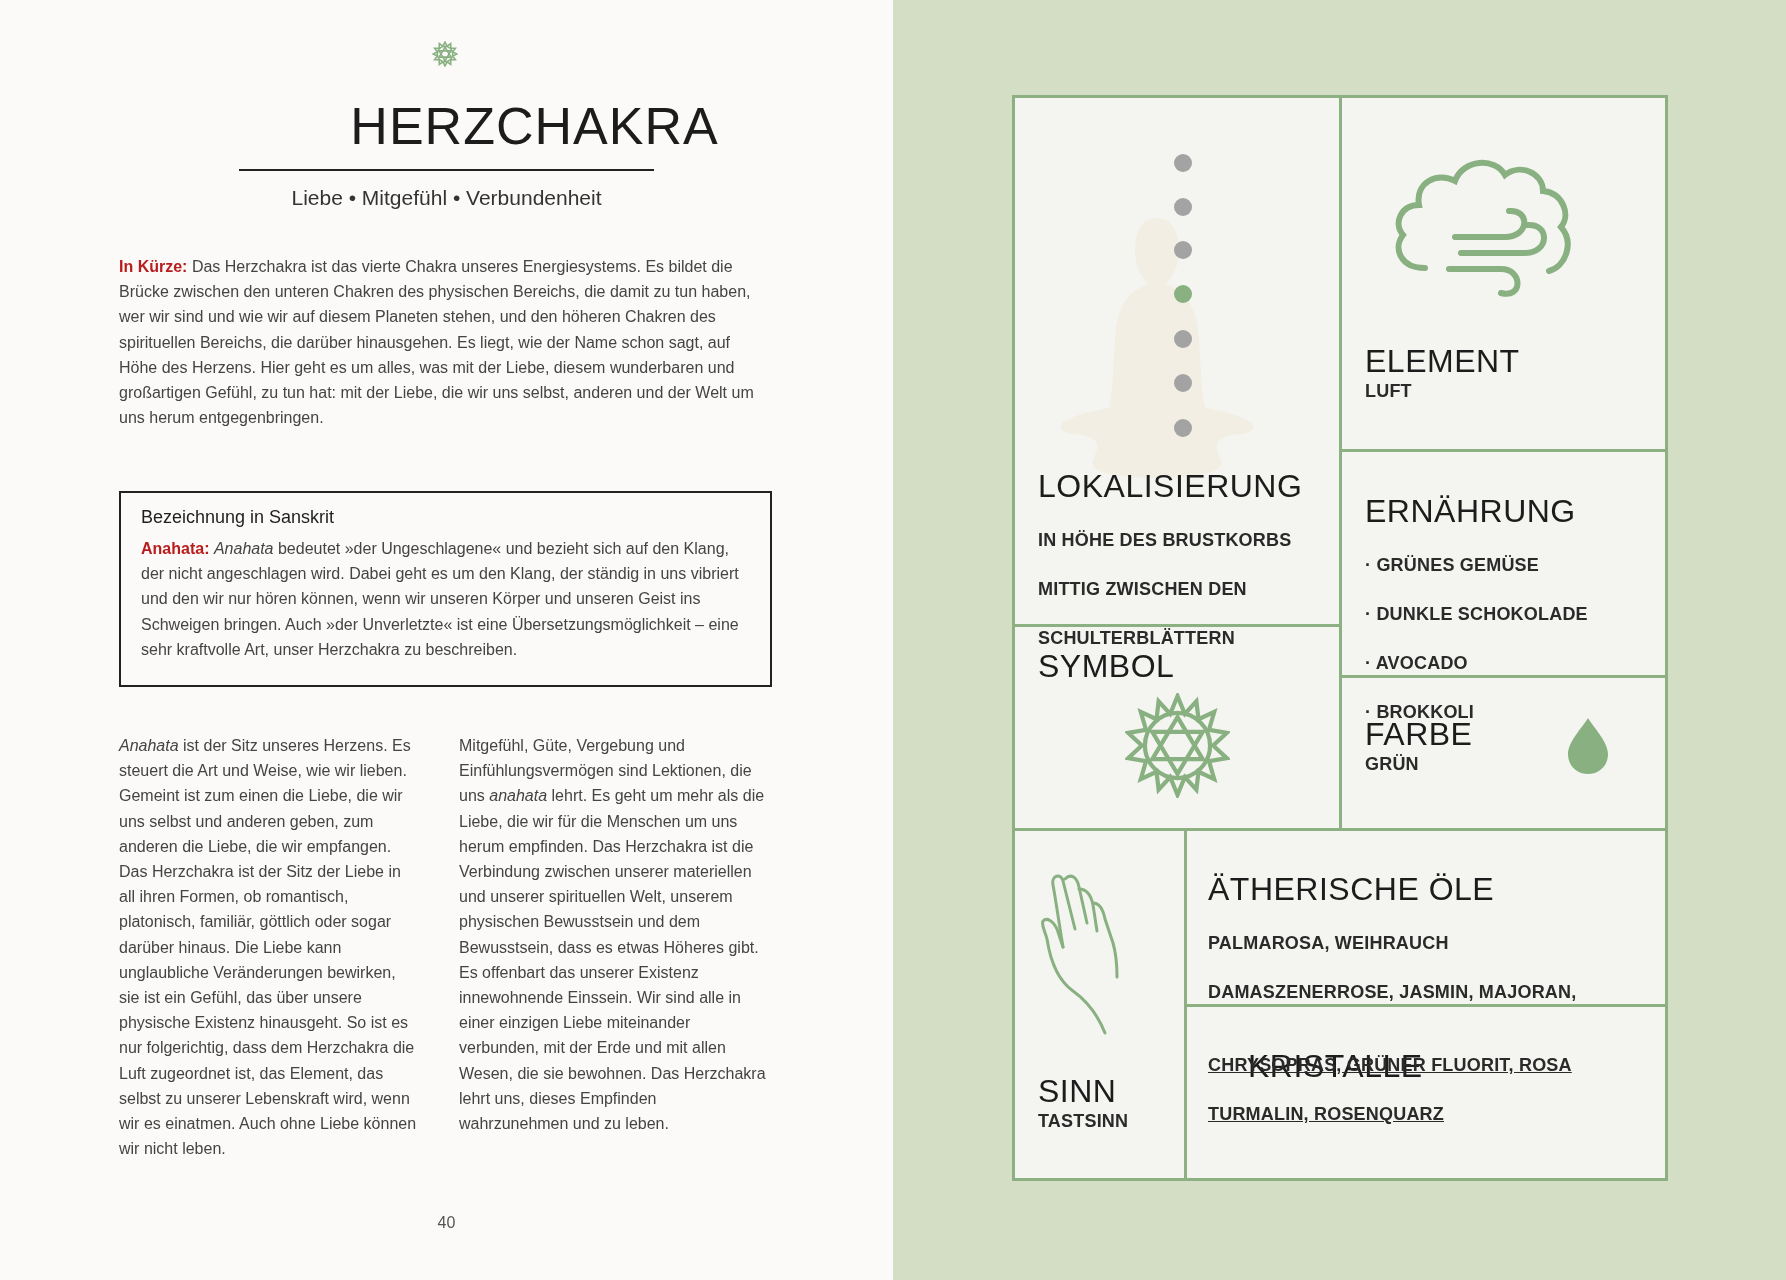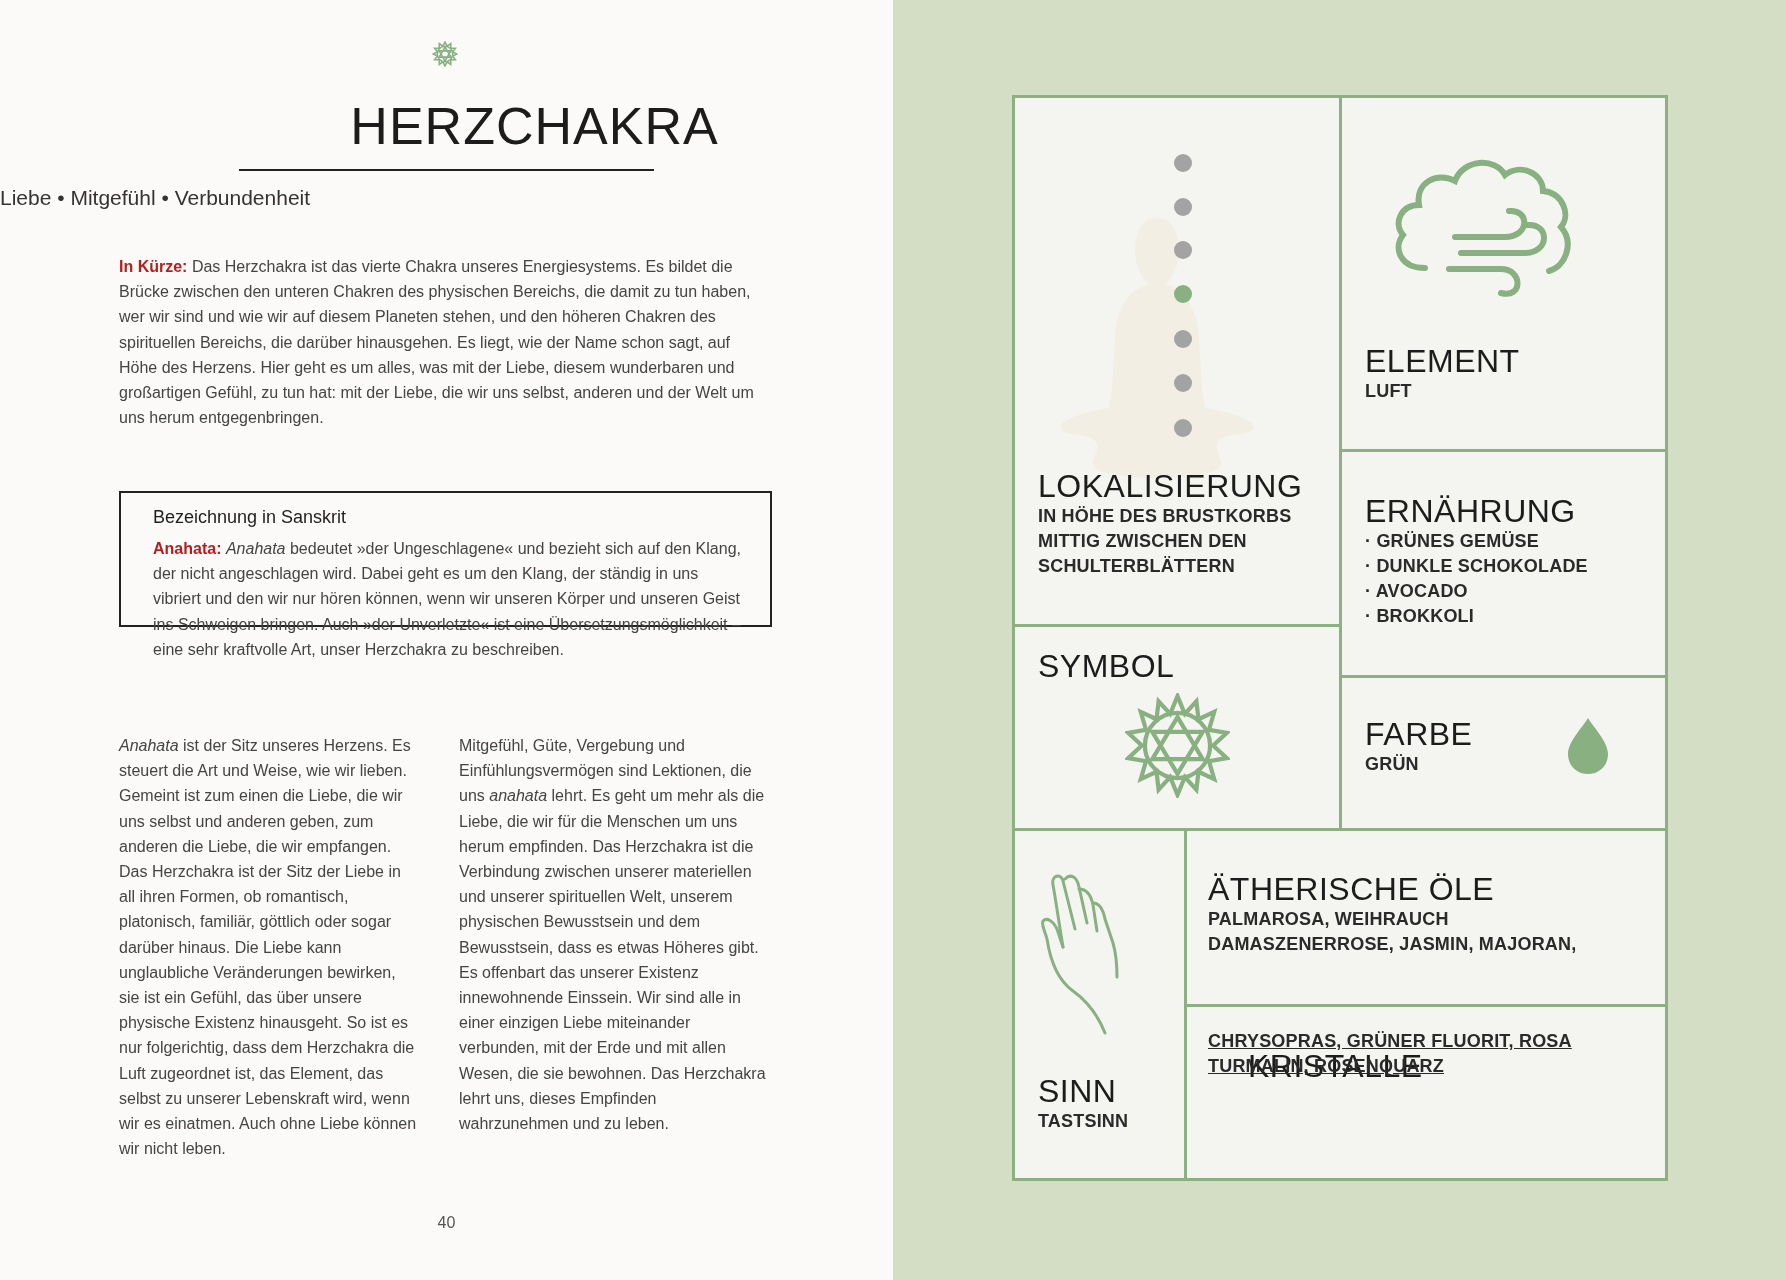--- a/index.html
+++ b/index.html
@@ -16,45 +16,45 @@
     position: absolute; left: 893px; top: 0; width: 893px; height: 1280px;
     background: #d3dec4;
   }
   .top-icon { position: absolute; left: 432px; top: 41px; width: 26px; height: 26px; }
   .title {
     position: absolute; left: 0; width: 1069px; top: 96px; text-align: center;
     font-size: 52px; letter-spacing: 1px; color: #1c1c1c; font-weight: 400;
   }
   .title-rule { position: absolute; left: 239px; top: 169px; width: 415px; height: 2px; background: #222; }
   .subtitle {
-    position: absolute; left: 0; width: 893px; top: 186px; 
+    position: absolute; left: 0; width: 893px; top: 186px; text-align: center;
     font-size: 21px; color: #333;
   }
   .intro {
     position: absolute; left: 119px; top: 254px; width: 650px;
     font-size: 16px; line-height: 25.2px; color: #444;
   }
   .intro b, .box b { color: #b91c1c; font-weight: 700; }
   .box {
-    position: absolute; left: 119px; top: 491px; width: 653px; height: 136px;
-    border: 2px solid #222; box-sizing: border-box; padding: 14px 20px 0 32px;
+    position: absolute; left: 119px; top: 491px; width: 653px; height: 196px;
+    border: 2px solid #222; box-sizing: border-box; padding: 14px 20px 0 20px;
   }
   .box-title { font-size: 18px; color: #1e1e1e; margin-bottom: 3px; }
   .box-text { font-size: 16px; line-height: 25.2px; color: #444; margin-top: 8px; }
   .col { position: absolute; top: 733px; font-size: 16px; line-height: 25.2px; color: #444; }
   .col1 { left: 119px; width: 300px; }
   .col2 { left: 459px; width: 310px; }
   .page-num { position: absolute; left: 0; width: 893px; top: 1214px; text-align: center; font-size: 16px; color: #555; }
 
   
   .grid { position: absolute; left: 1012px; top: 95px; width: 656px; height: 1086px; background: #f4f5f0; border: 3px solid #8db083; box-sizing: border-box; }
   .ln { position: absolute; background: #8db083; }
   .cell-label { position: absolute; font-size: 32px; color: #1c1c1c; letter-spacing: 0.5px; }
   .cell-value { position: absolute; font-size: 18px; font-weight: 700; color: #2a2a2a; line-height: 25px; letter-spacing: 0.2px; }
-  .cell-value div { white-space: nowrap; }
+  .cell-value div { white-space: nowrap; margin-top: 24px; }
   .dot { position: absolute; width: 18px; height: 18px; border-radius: 50%; background: #a3a3a3; }
   .dot.active { background: #88b080; }
   .silhouette { position: absolute; }
 </style>
 </head>
 <body>
 
 <div class="page-left">
   <svg class="top-icon" viewBox="0 0 100 100">
     <g fill="none" stroke="#88b080" stroke-width="6">

